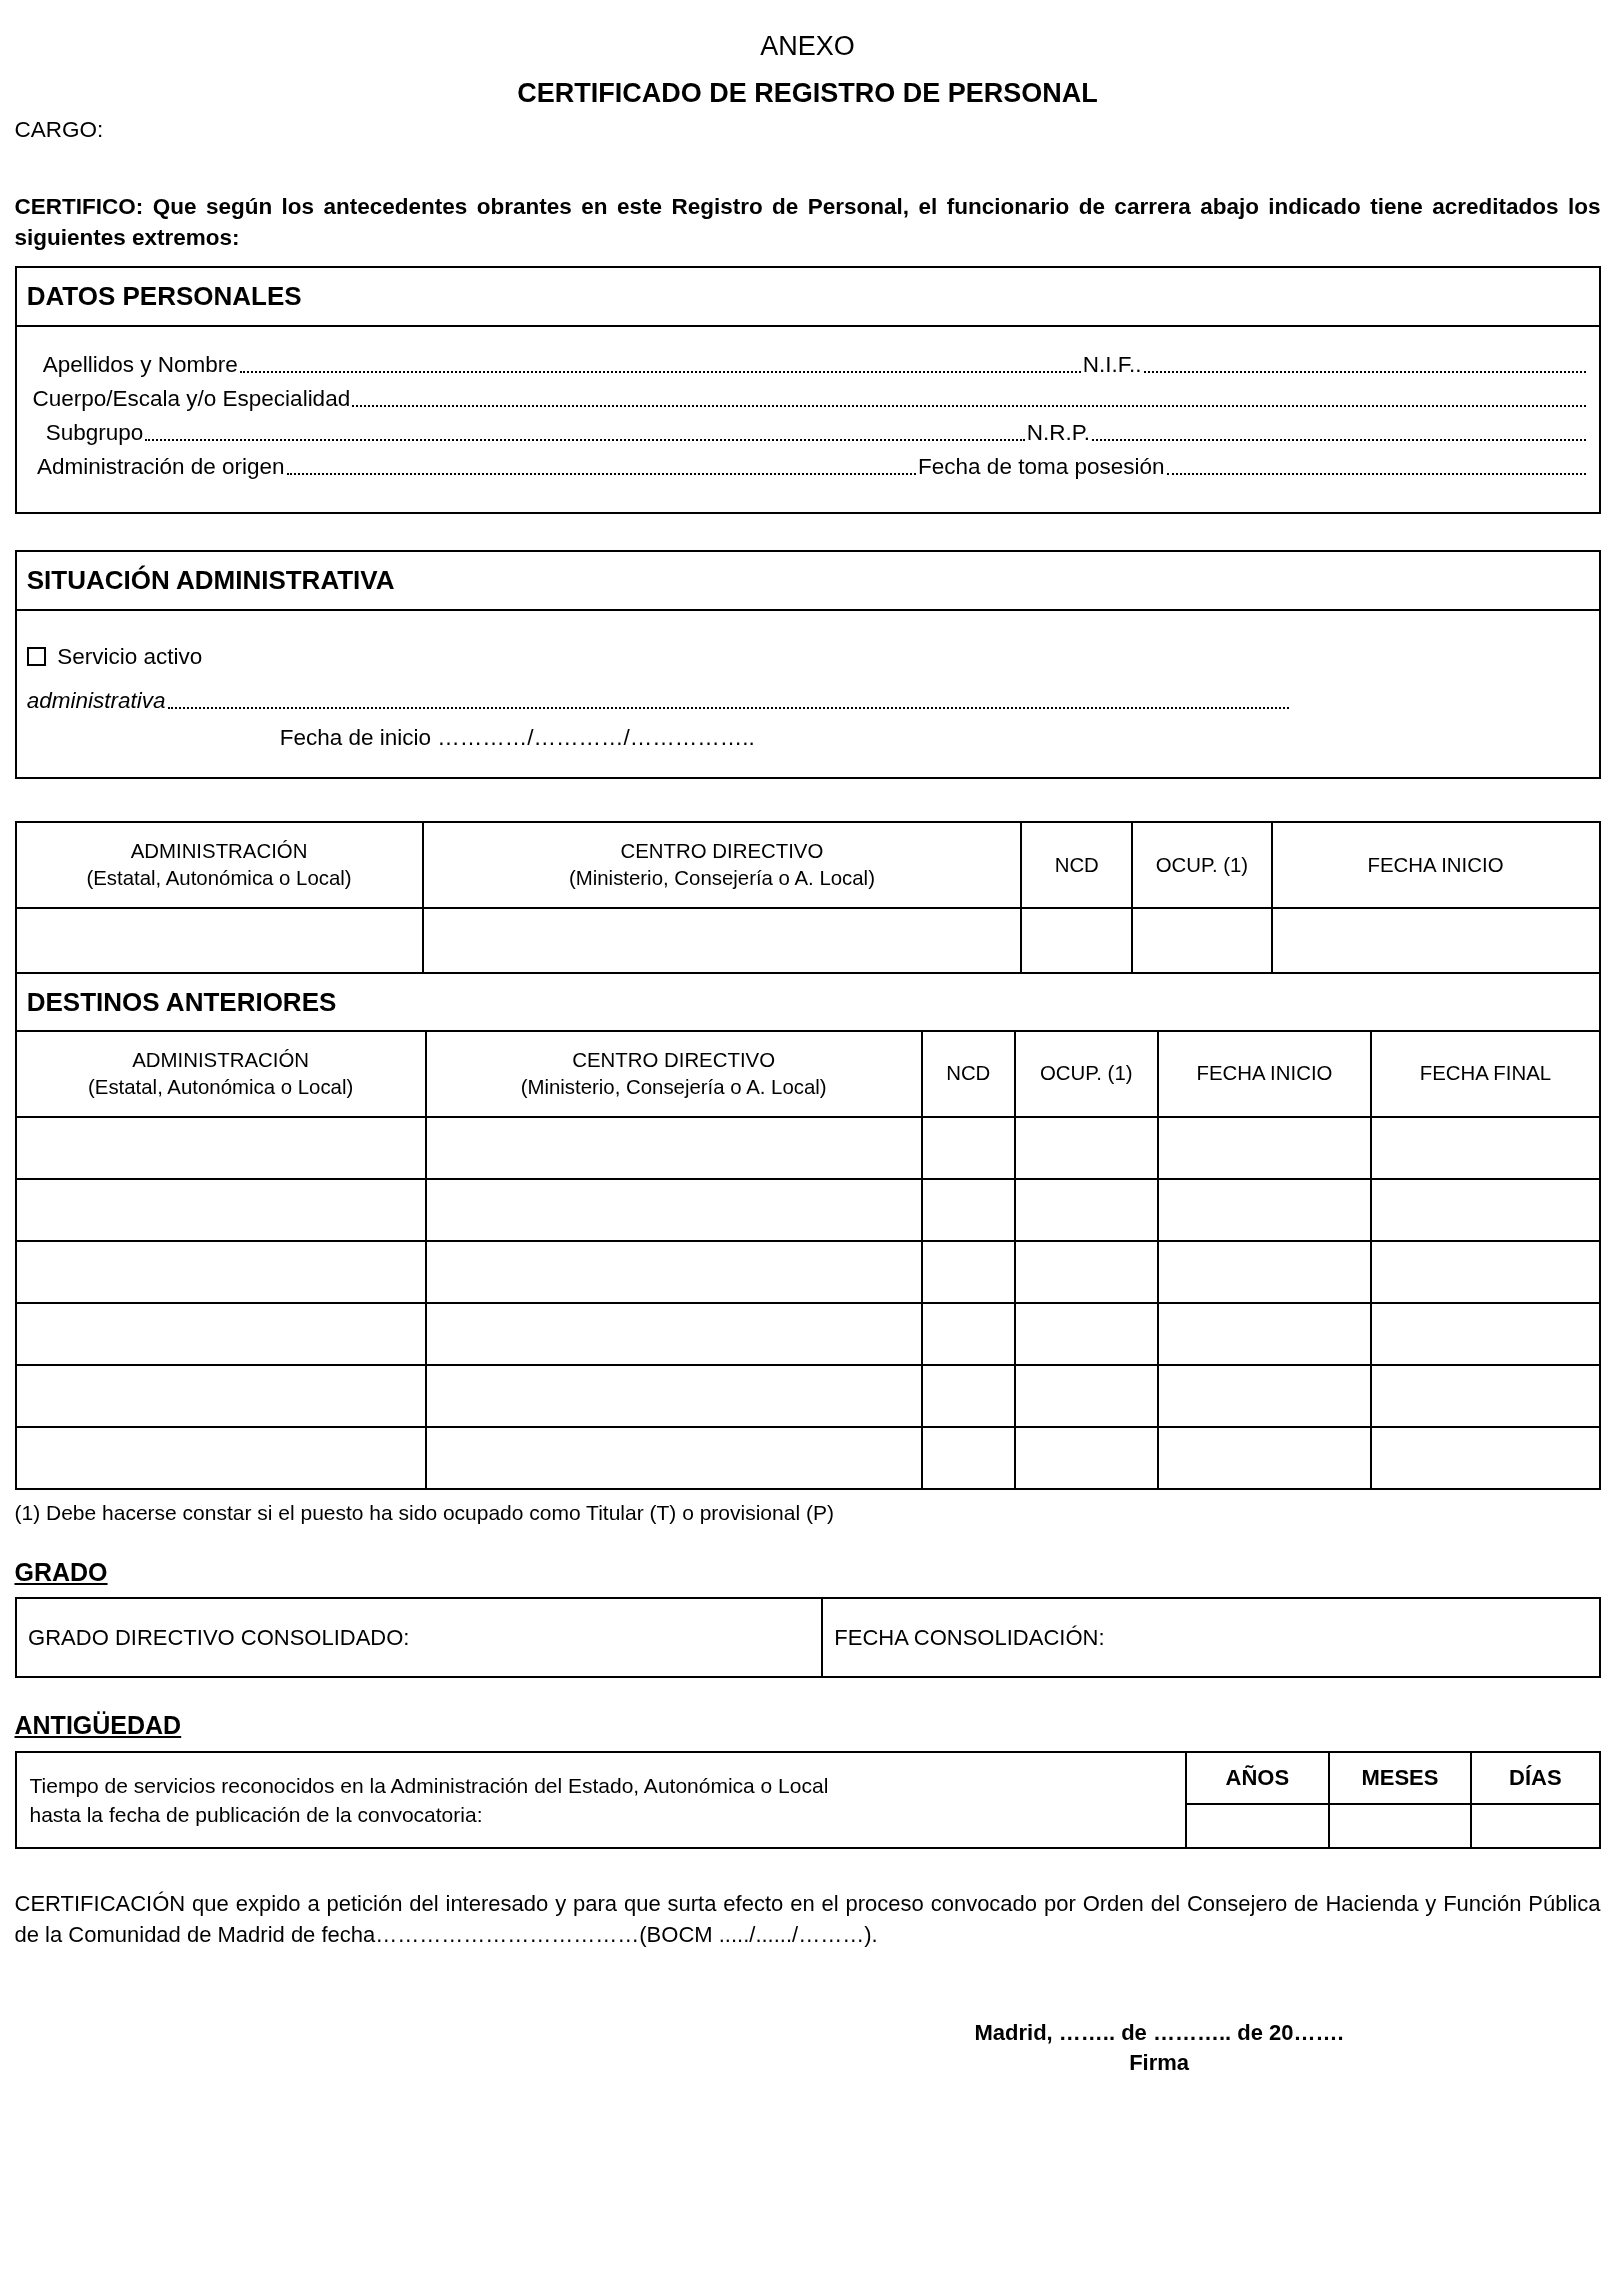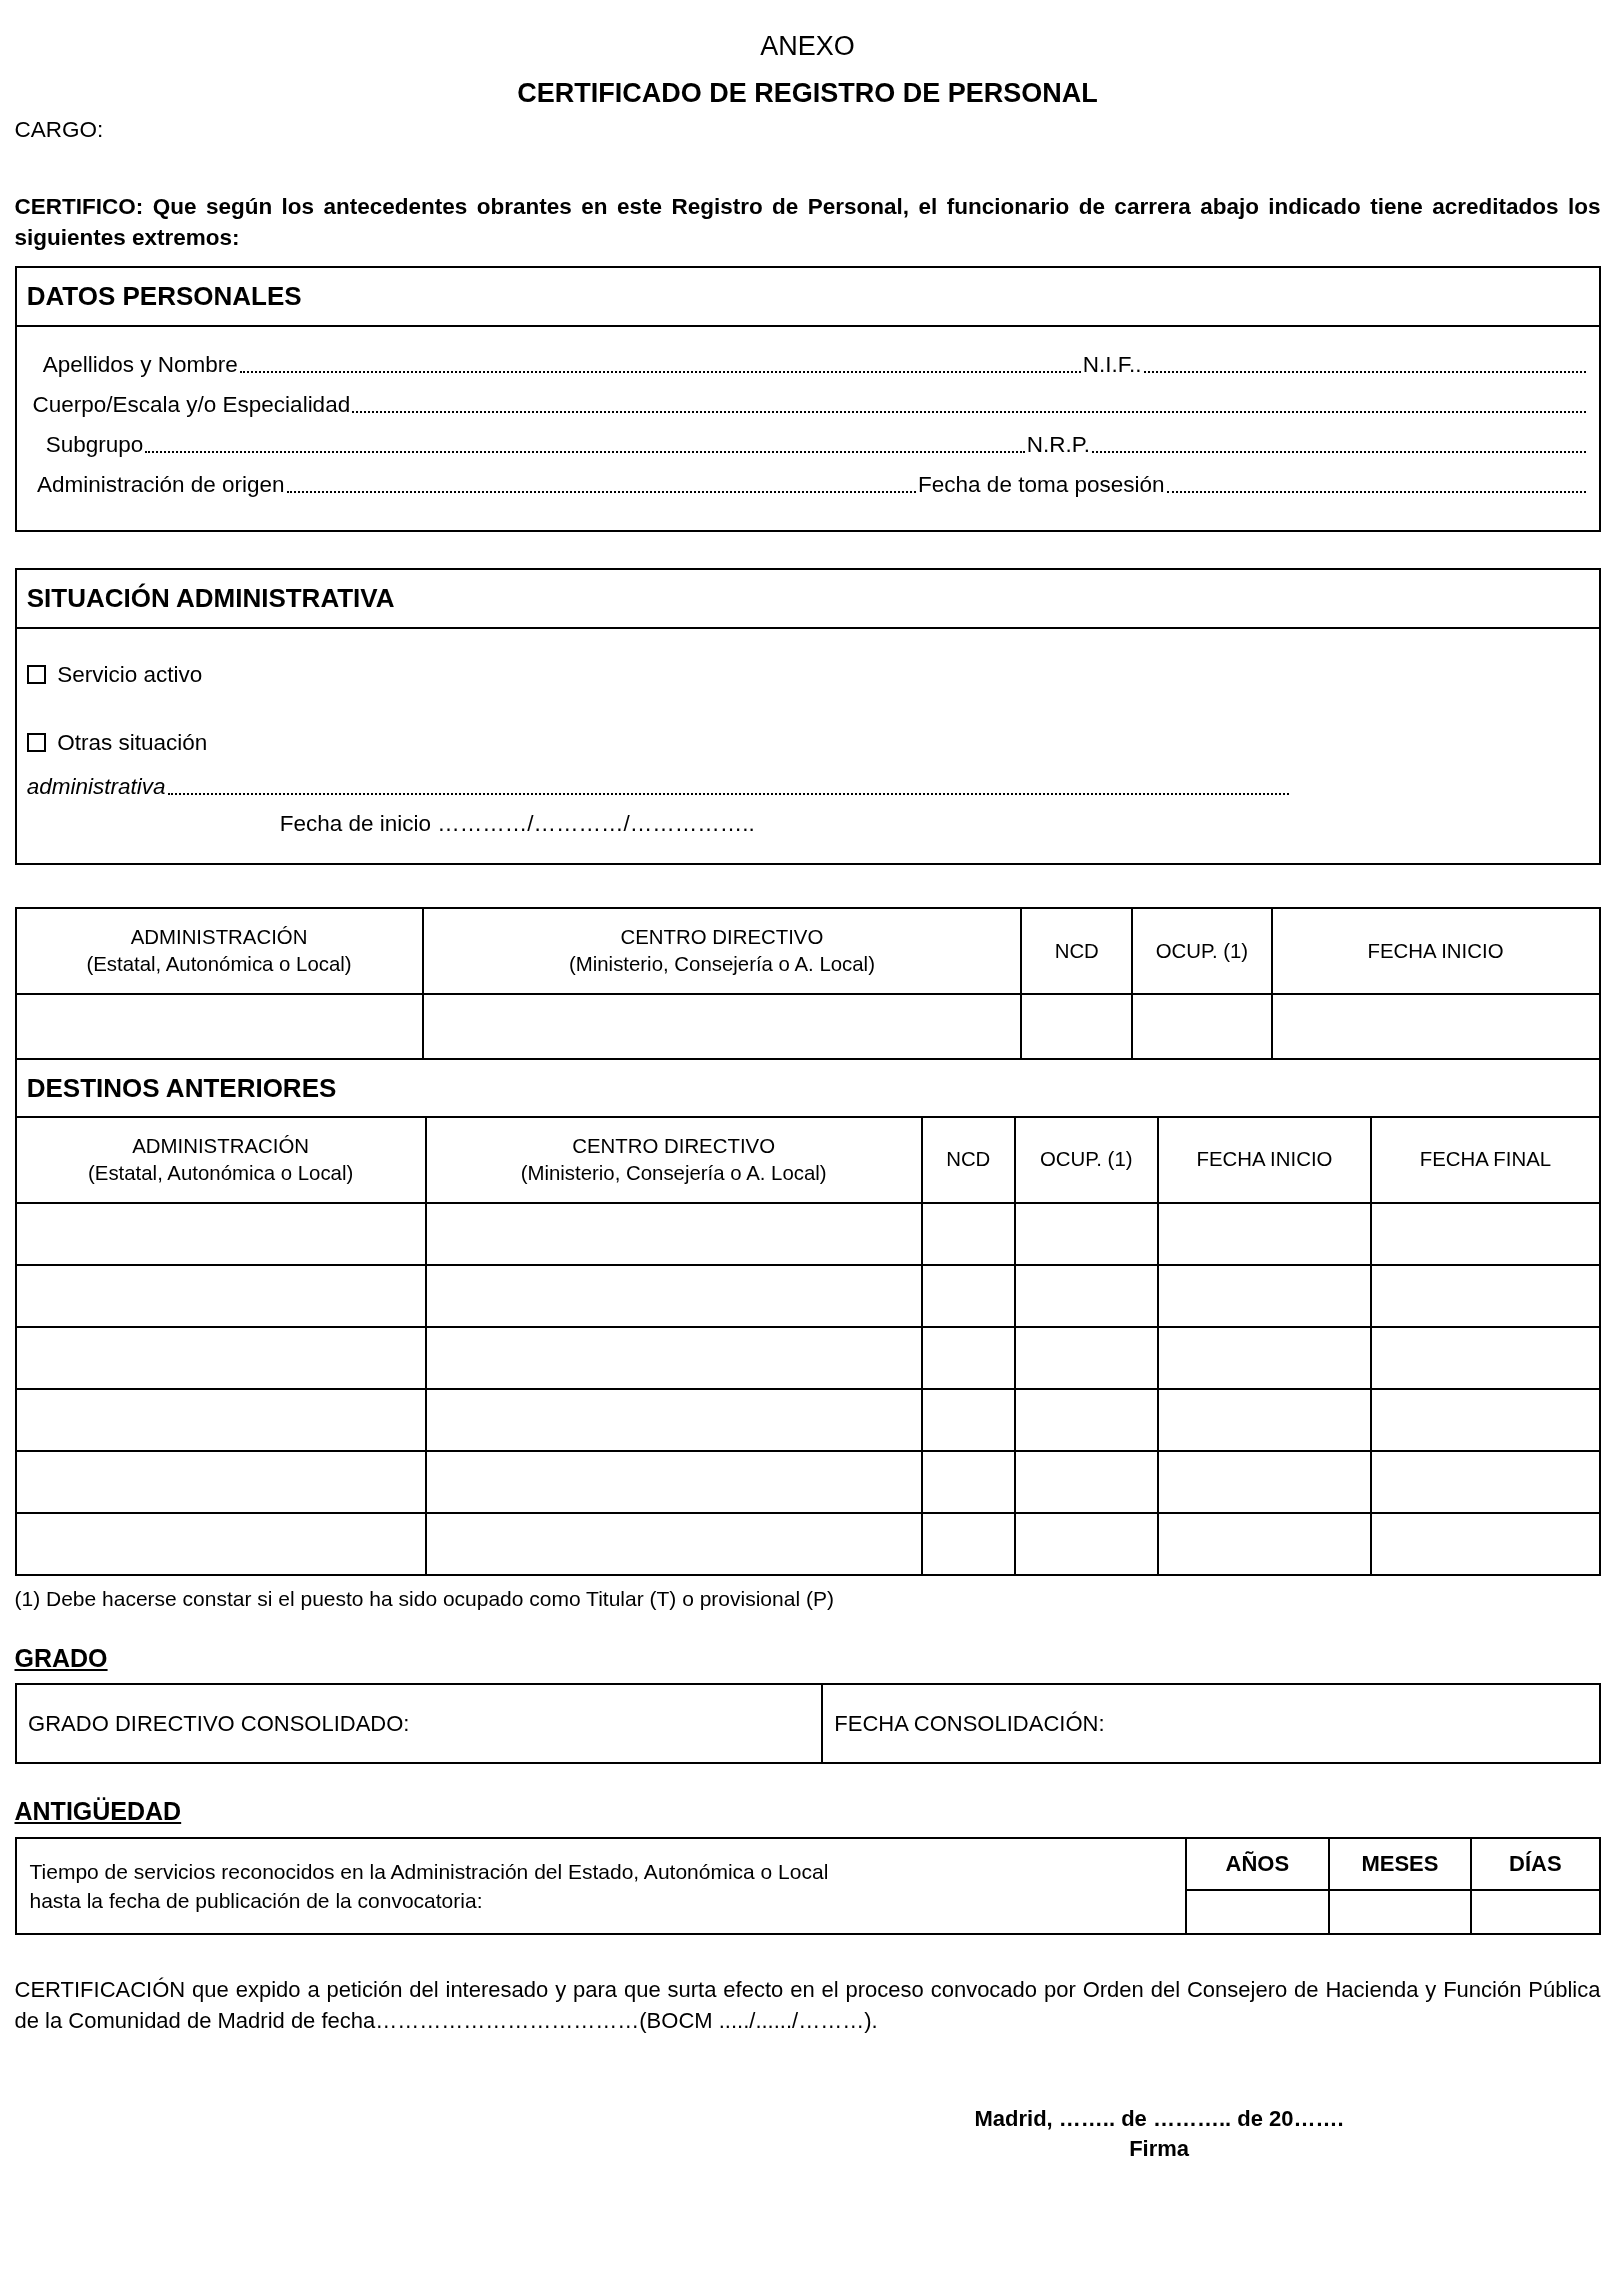--- a/index.html
+++ b/index.html
@@ -35,21 +35,21 @@
     border-bottom: 2.2px solid #000;
     font-weight: bold;
     font-size: 26px;
     padding: 13px 10.2px;
   }
   .datos-body { padding: 23px 10.2px 31px 10.2px; }
   .sit-body   { padding: 31px 10.2px 25px 10.2px; }
 
   
   .fill-line { display: flex; line-height: 29px; white-space: nowrap; }
-  .fill-line + .fill-line { margin-top: 11px; }
+  .fill-line + .fill-line { margin-top: 5px; }
   .leader {
     border-bottom: 2.2px dotted #000;
     align-self: flex-end;
     margin: 0 2.2px 5.8px 2.2px;
   }
   .ind-a { padding-left: 16px; }
   .ind-b { padding-left: 5.8px; }
   .ind-c { padding-left: 19px; }
   .ind-d { padding-left: 10.2px; align-items: center; }
 
@@ -193,24 +193,20 @@
 
   <section class="box sit-box">
     <div class="box-heading">SITUACIÓN ADMINISTRATIVA</div>
     <div class="sit-body">
 
       <div class="check-line">
         <span class="checkbox"></span>
         <span>Servicio activo</span>
       </div>
 
-      <div class="check-line second">
-        <span class="checkbox"></span>
-        <span>Otras situación</span>
-      </div>
 
       <div class="fill-line admin-fill">
         <span>administrativa</span>
         <span class="leader" style="flex-grow:1"></span>
       </div>
 
       <div class="fecha-inicio">Fecha de inicio …………/…………/……………..</div>
 
     </div>
   </section>

